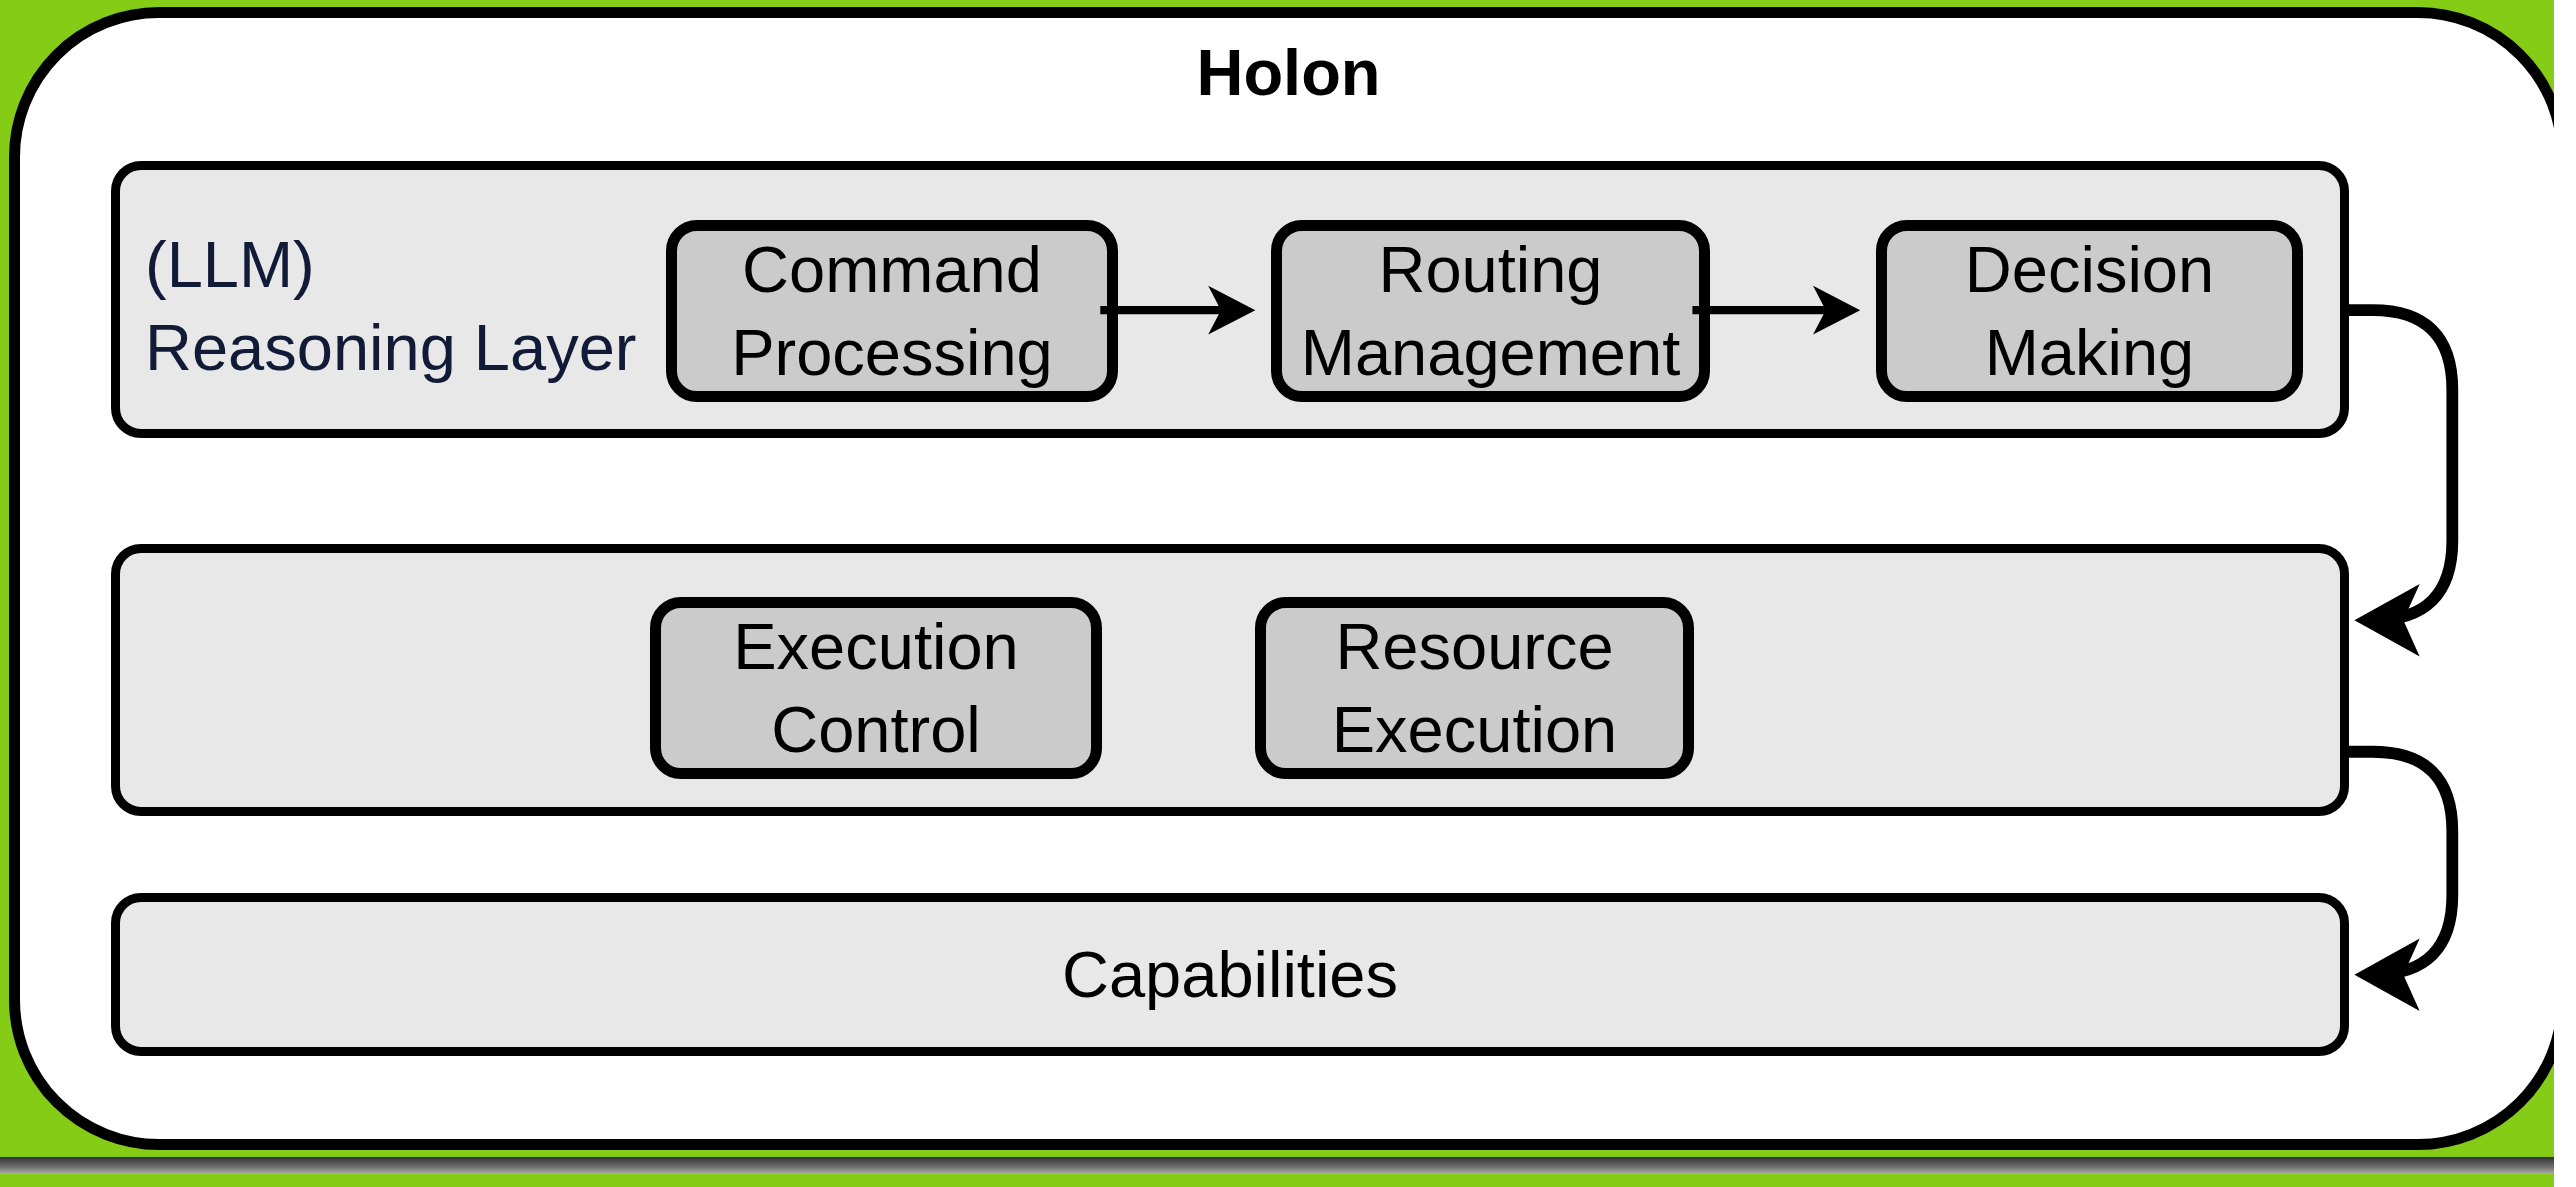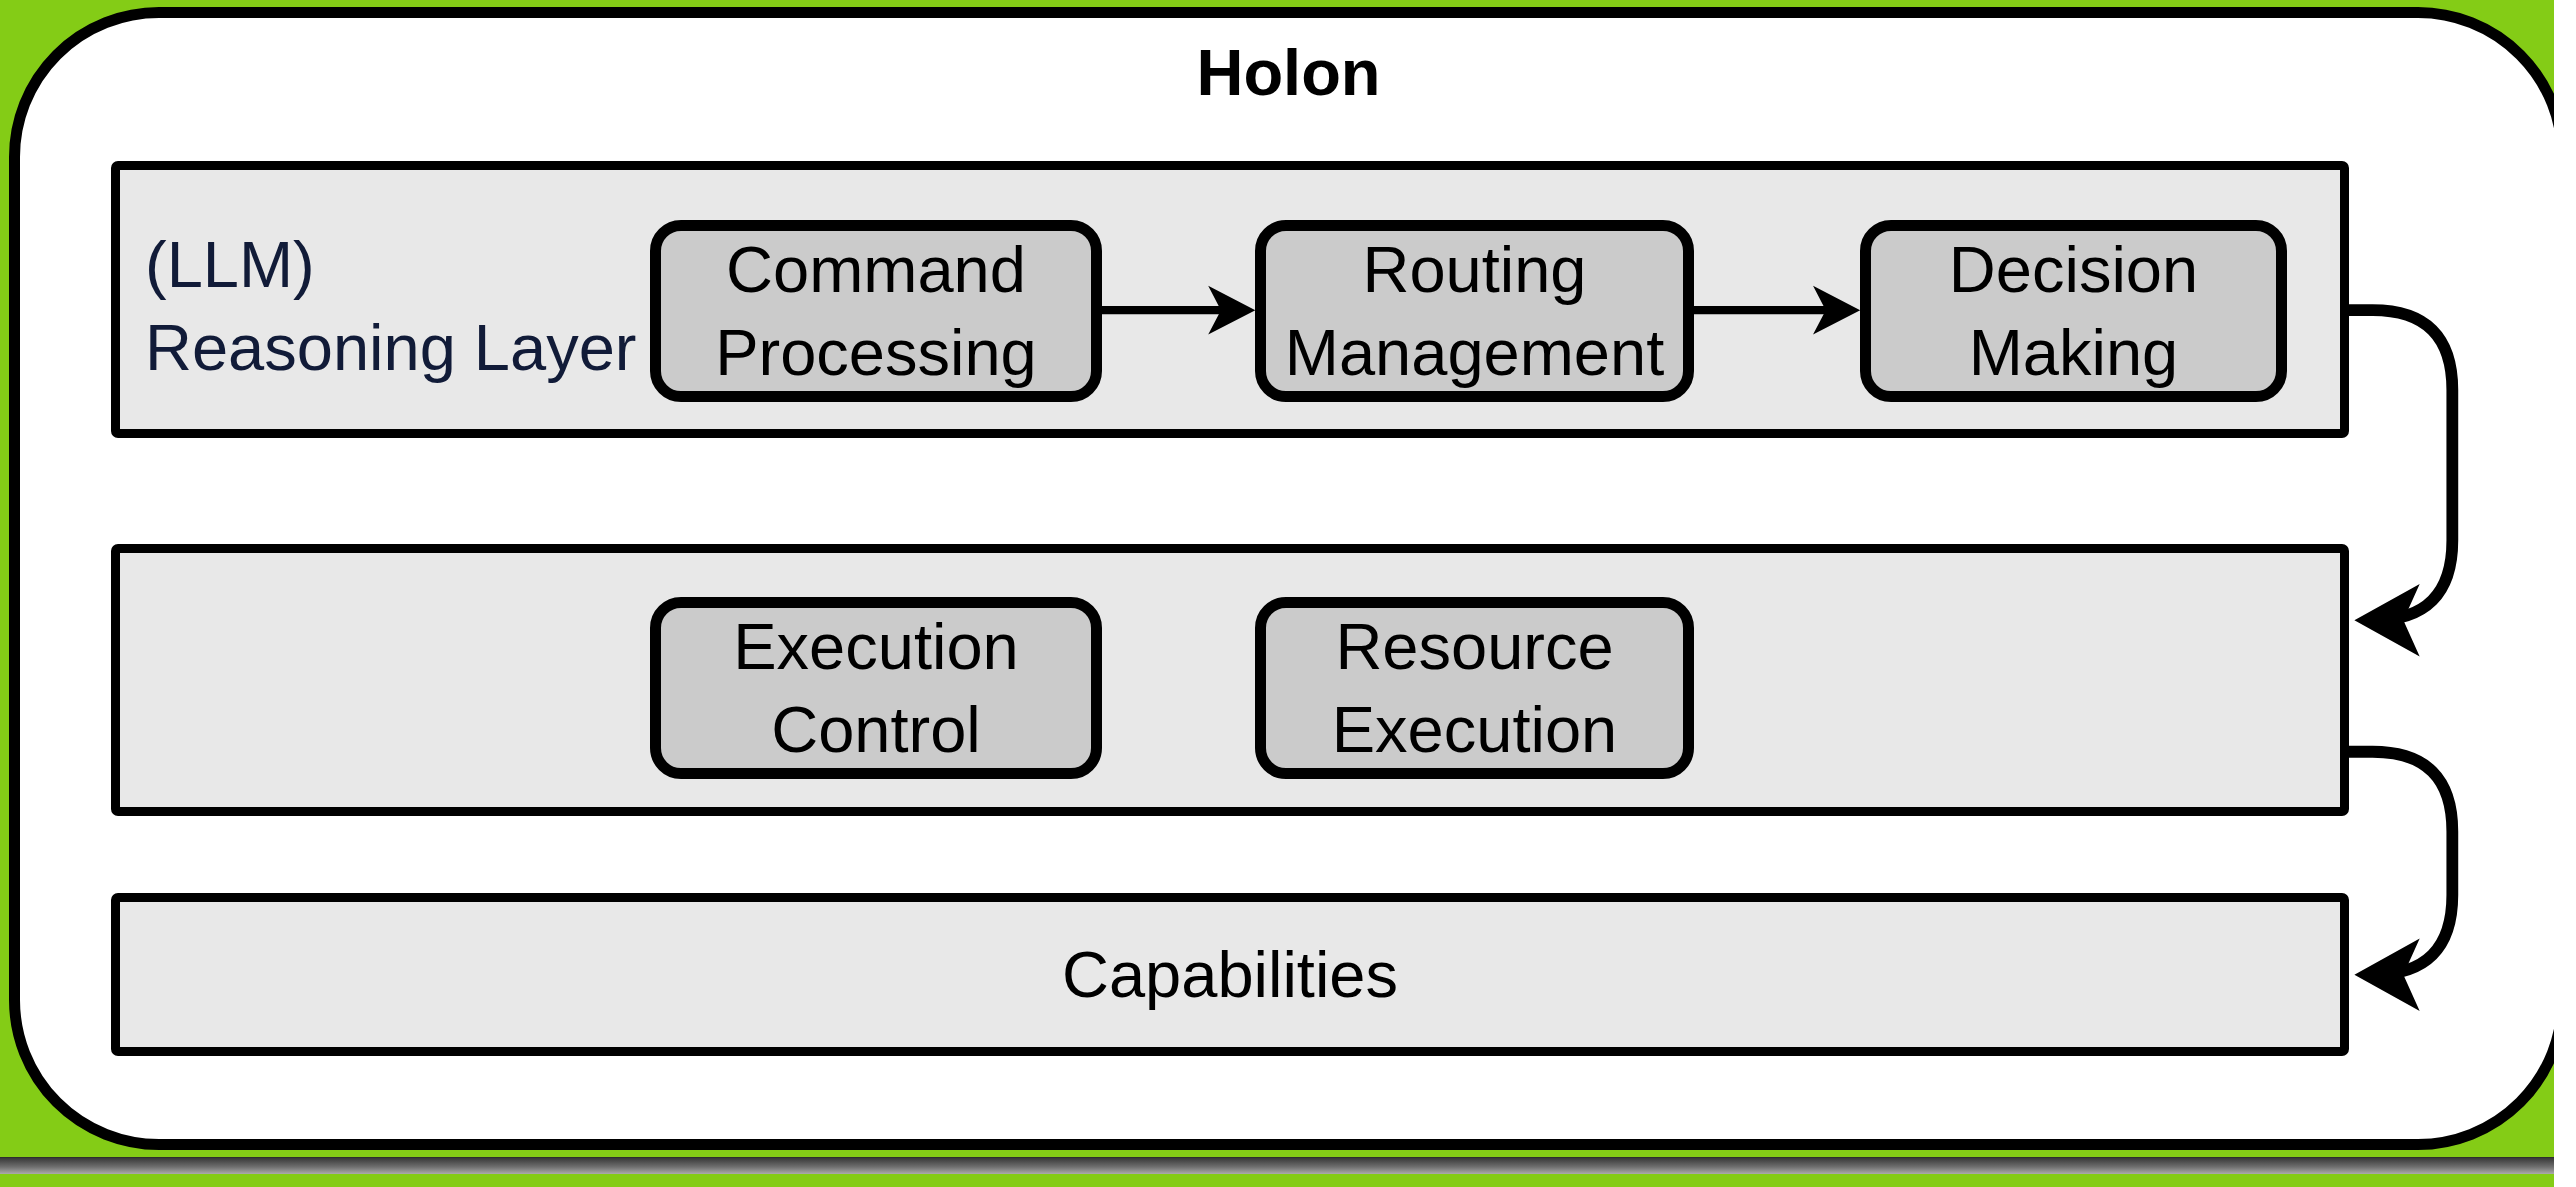--- a/index.html
+++ b/index.html
@@ -48,21 +48,21 @@
     line-height: 69px;
   }
 
   
   .layer {
     position: absolute;
     left: 111px;
     width: 2220px;
     background: #e8e8e8;
     border: 9px solid #000000;
-    border-radius: 7px;
+    border-radius: 30px;
     box-sizing: content-box;
   }
   .layer-reasoning     { top: 161px; height: 259px; }
   .layer-communication { top: 544px; height: 254px; }
   .layer-capabilities  {
     top: 893px; height: 145px;
     display: flex; align-items: center; justify-content: center;
   }
 
   .layer-label {
@@ -89,21 +89,21 @@
     border-radius: 31px;
     display: flex;
     align-items: center;
     justify-content: center;
     text-align: center;
     font-size: 65px;
     line-height: 83px;
     color: #000000;
     box-sizing: content-box;
   }
-  .row-1 { top: 220px; height: 160px; }
+  .row-1 { top: 220px; height: 160px; margin-left: 16px; }
   .row-2 { top: 597px; height: 160px; }
   .col-1 { left: 650px;  width: 430px; }
   .col-2 { left: 1255px; width: 417px; }
   .col-3 { left: 1860px; width: 405px; }
 
   
   #connectors {
     position: absolute;
     left: 0; top: 0; width: 2576px; height: 1187px;
     pointer-events: none;

